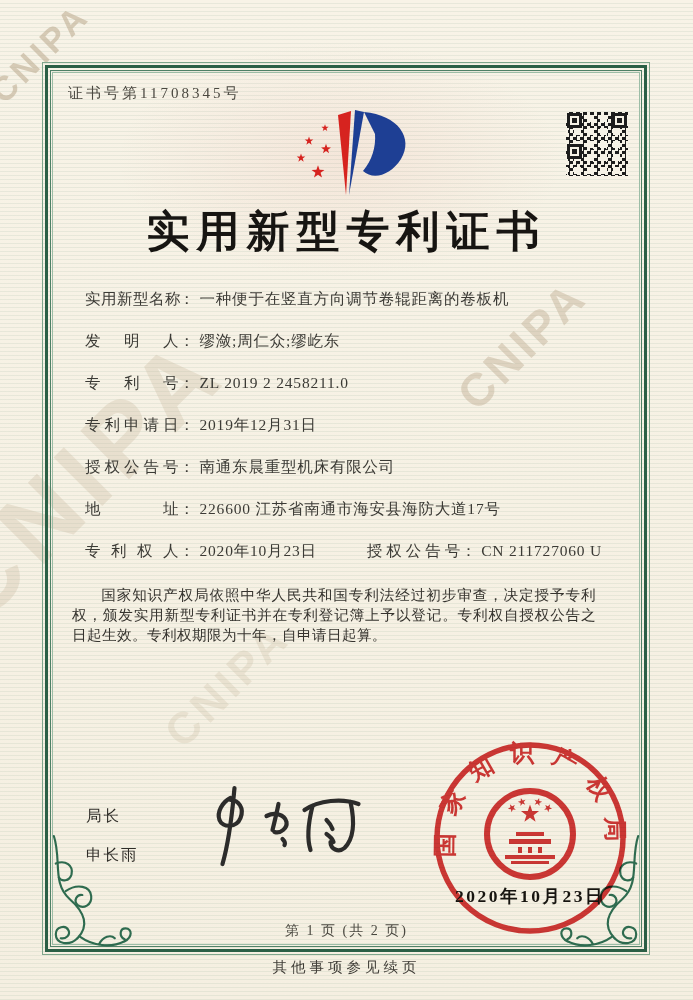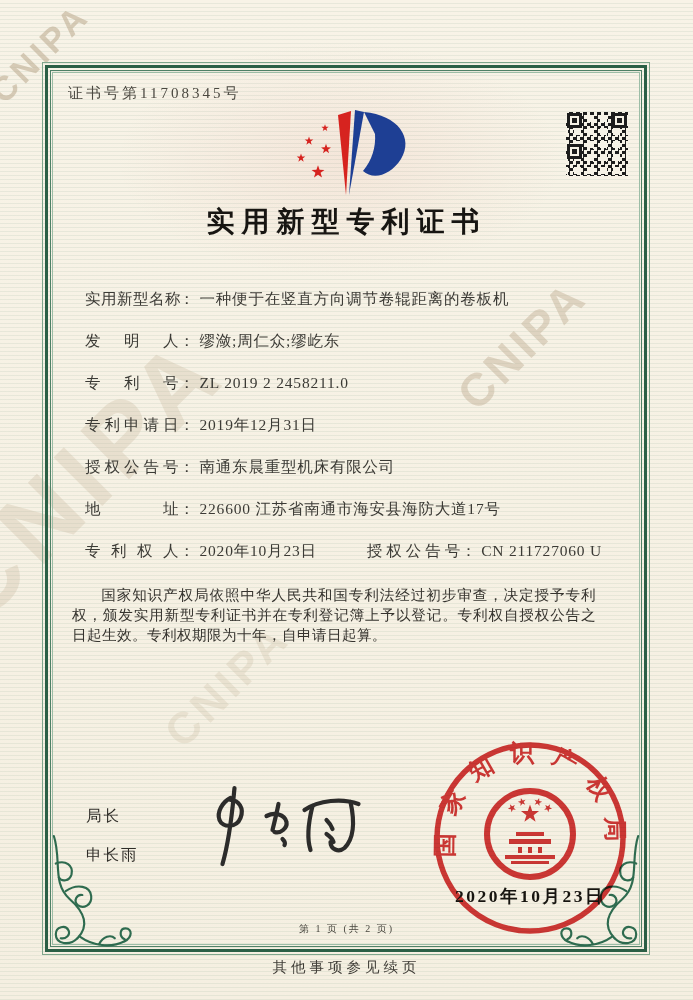--- a/index.html
+++ b/index.html
@@ -48,21 +48,21 @@
       conic-gradient(#1d1d1d 25%, transparent 0 50%, #1d1d1d 0 75%, transparent 0);
     background-size:13px 13px, 7px 7px;
     background-position:2px 3px, 0 0;
   }
   .qr-finder { position:absolute; width:15px; height:15px; border:3px solid #1d1d1d; background:#f6f2e6; }
   .qr-finder::after { content:""; position:absolute; left:2px; top:2px; width:5px; height:5px; background:#1d1d1d; }
   .qf-tl { left:1px; top:1px; } .qf-tr { right:1px; top:1px; } .qf-bl { left:1px; bottom:17px; }
 
   .title {
     position:absolute; left:0; right:0; top:203px; text-align:center;
-    font-size:28px; font-weight:700; letter-spacing:7px; color:#171512;
+    font-size:43px; font-weight:700; letter-spacing:7px; color:#171512;
   }
 
   
   .fields { position:absolute; left:85px; top:288px; width:540px; font-size:15.5px; color:#3b3a35; }
   .frow { line-height:21px; margin-bottom:21px; white-space:nowrap; }
   .frow.gap-lg { }
   .flabel {
     display:inline-block; width:94px; text-align:justify; text-align-last:justify;
     letter-spacing:0.5px; vertical-align:baseline;
   }
@@ -82,21 +82,21 @@
   .sig { position:absolute; left:190px; top:776px; width:185px; height:100px; }
 
   .seal { position:absolute; left:420px; top:740px; width:220px; height:196px; mix-blend-mode:multiply; }
   .seal-date {
     position:absolute; left:420px; top:884px; width:220px; text-align:center;
     font-size:17.5px; font-weight:700; letter-spacing:2.5px; color:#16140f; z-index:5;
   }
 
   .page-info {
     position:absolute; left:0; right:0; top:922px; text-align:center;
-    font-size:10px; letter-spacing:2px; color:#4a4840;
+    font-size:14px; letter-spacing:2px; color:#4a4840;
   }
   .continuation {
     position:absolute; left:0; right:0; top:958px; text-align:center;
     font-size:14.5px; letter-spacing:4px; color:#3f3d37;
   }
 </style>
 </head>
 <body>
 
 <svg width="0" height="0" style="position:absolute">

